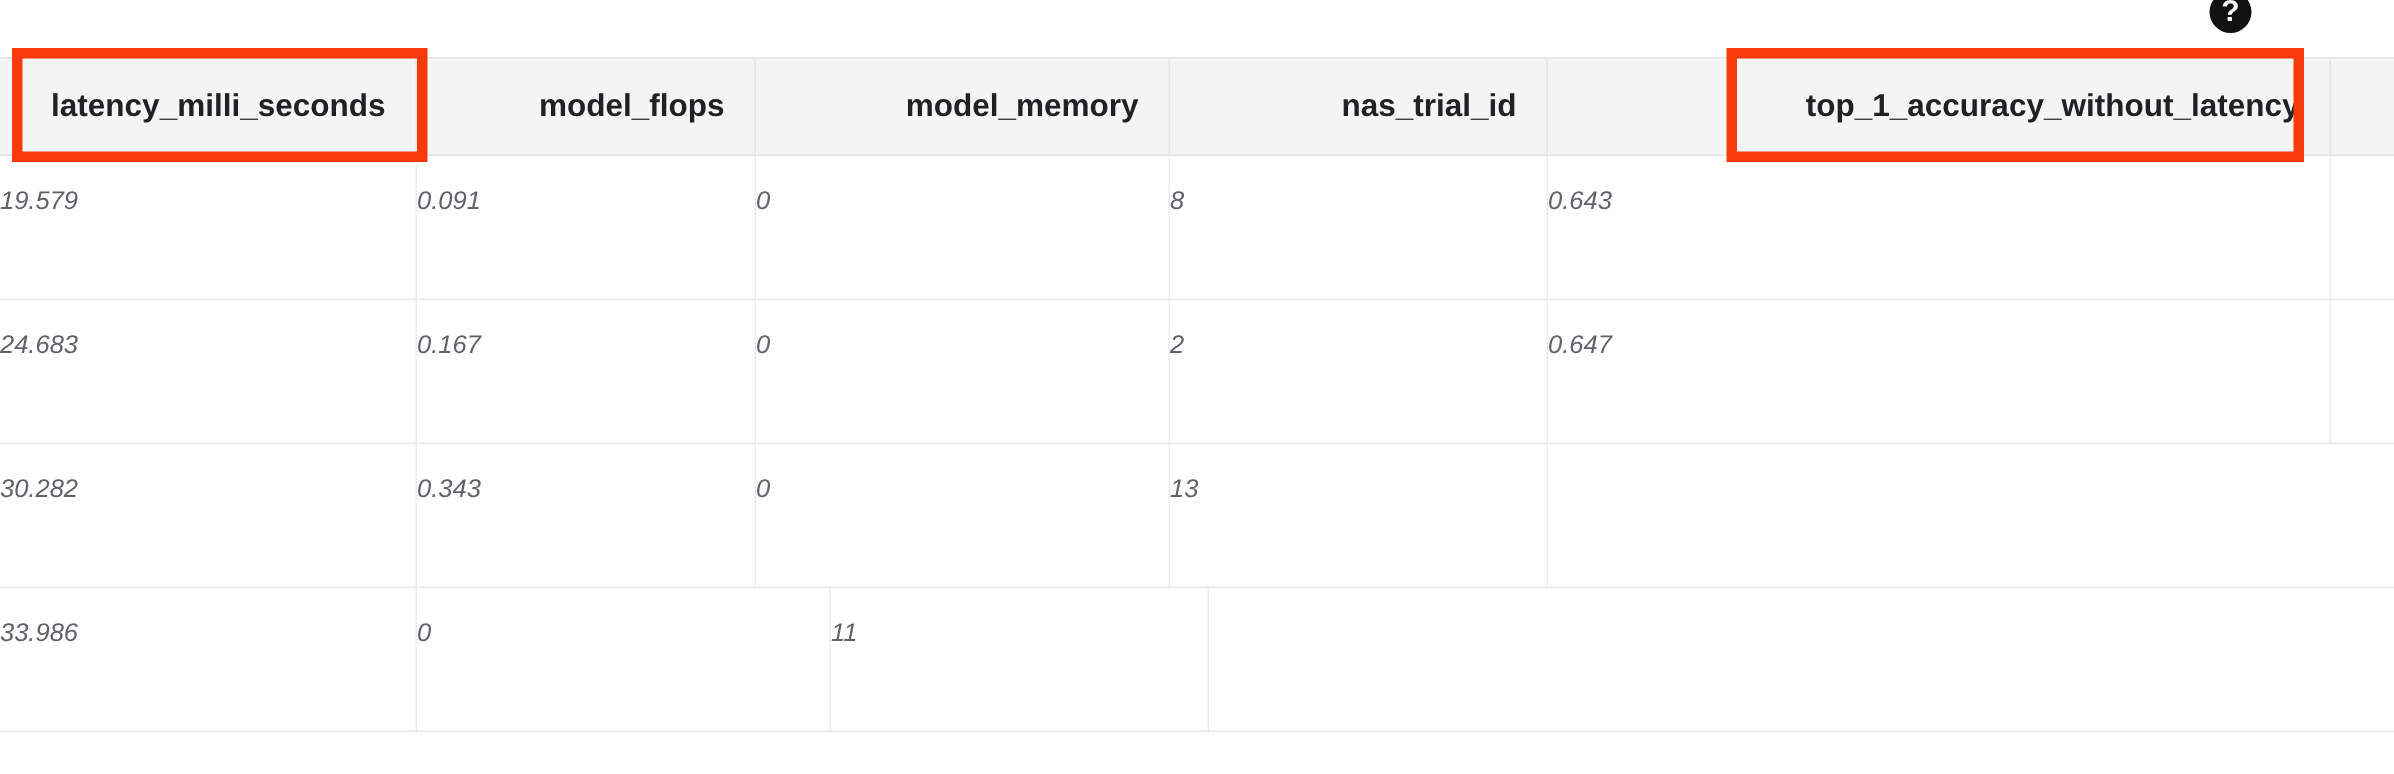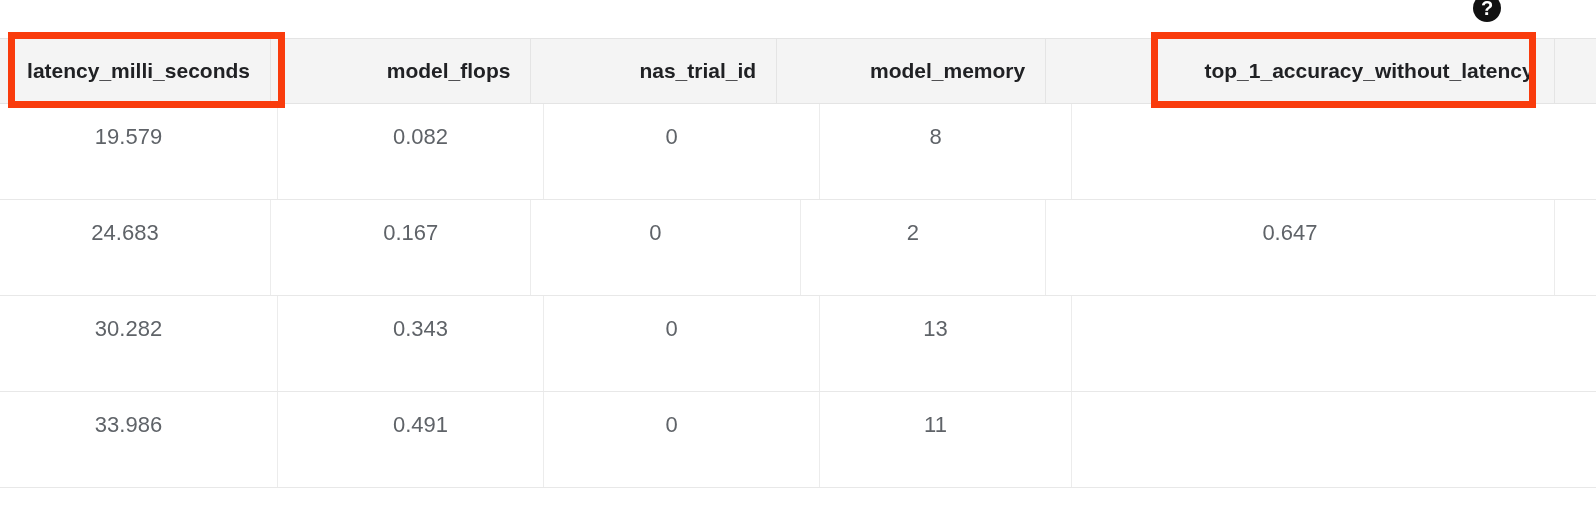--- a/index.html
+++ b/index.html
@@ -89,35 +89,36 @@
     height: 96px;
     display: flex;
     align-items: flex-start;
     border-bottom: 1px solid #e8e8e8;
     box-sizing: border-box;
     background: #ffffff;
   }
 
   .data-cell {
     box-sizing: border-box;
-    font-size: 22px;
+    font-size: 17px;
     color: #5f6368;
-    text-align: center;
+    text-align: left;
     padding-right: 20px;
     padding-top: 20px;
     white-space: nowrap;
     overflow: hidden;
     border-right: 1px solid #ececec;
     height: 95px;
+    font-style: italic;
   }
   .data-cell:last-child { border-right: none; }
 
   
   .c0 { width: 278px; }
-  .c1 { width: 226px; margin-left: 40px; }
+  .c1 { width: 226px; }
   .c2 { width: 276px; }
   .c3 { width: 252px; }
   .c4 { width: 522px; }
   .c5 { width: 42px; }
 
   
   .annot {
     position: absolute;
     border: 7px solid #f93b0c;
     box-sizing: border-box;
@@ -142,52 +143,52 @@
 
 <div id="app">
 
   <div class="help-icon">?</div>
 
   <div class="table">
 
     <div class="header-row" id="header-row">
         <div class="header-cell c0">latency_milli_seconds</div>
         <div class="header-cell c1">model_flops</div>
+        <div class="header-cell c2">model_memory</div>
         <div class="header-cell c3">nas_trial_id</div>
-        <div class="header-cell c2">model_memory</div>
         <div class="header-cell c4">top_1_accuracy_without_latency</div>
         <div class="header-cell c5"></div>
       </div>
 
     <div class="body-rows" id="body-rows">
         <div class="data-row">
           <div class="data-cell c0">19.579</div>
-          <div class="data-cell c1">0.082</div>
+          <div class="data-cell c1">0.091</div>
           <div class="data-cell c2">0</div>
           <div class="data-cell c3">8</div>
+          <div class="data-cell c4">0.643</div>
           <div class="data-cell c5"></div>
         </div>
         <div class="data-row">
           <div class="data-cell c0">24.683</div>
           <div class="data-cell c1">0.167</div>
           <div class="data-cell c2">0</div>
           <div class="data-cell c3">2</div>
           <div class="data-cell c4">0.647</div>
           <div class="data-cell c5"></div>
         </div>
         <div class="data-row">
           <div class="data-cell c0">30.282</div>
           <div class="data-cell c1">0.343</div>
           <div class="data-cell c2">0</div>
           <div class="data-cell c3">13</div>
           <div class="data-cell c5"></div>
         </div>
         <div class="data-row">
           <div class="data-cell c0">33.986</div>
-          <div class="data-cell c1">0.491</div>
           <div class="data-cell c2">0</div>
           <div class="data-cell c3">11</div>
           <div class="data-cell c5"></div>
         </div>
       </div>
 
   </div>
 
   <div class="annot" id="annot-latency"></div>
 

